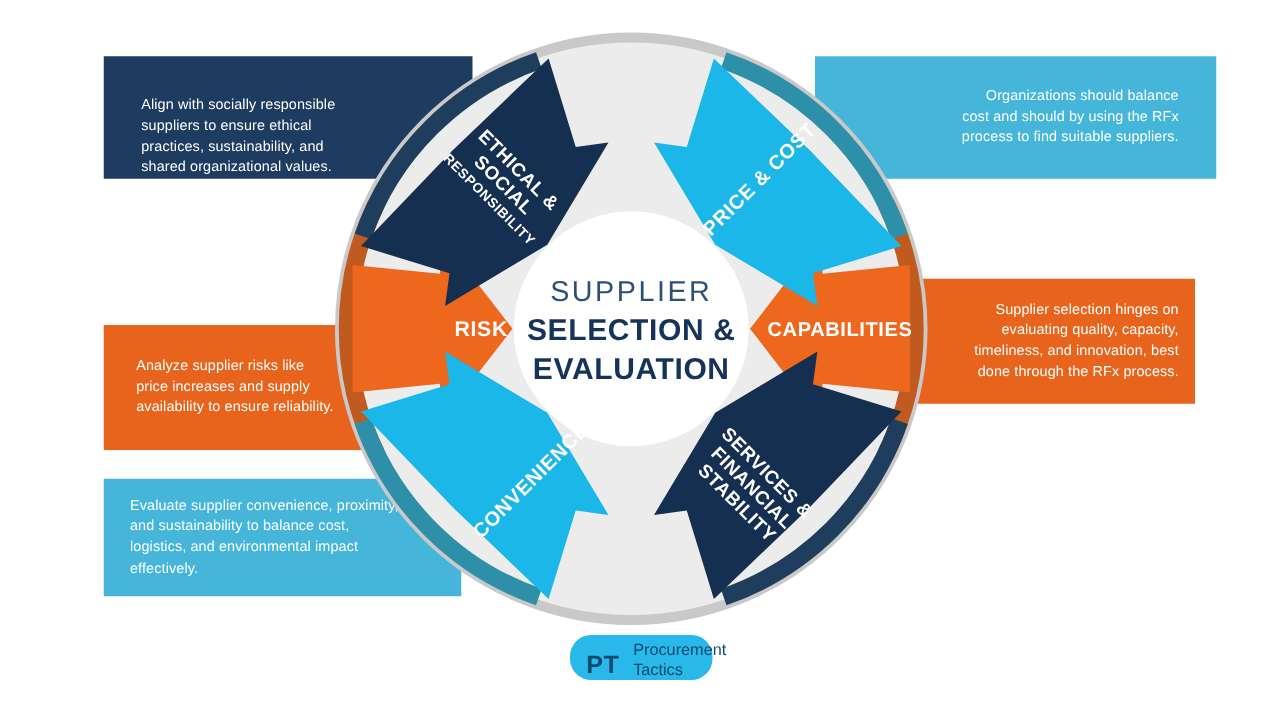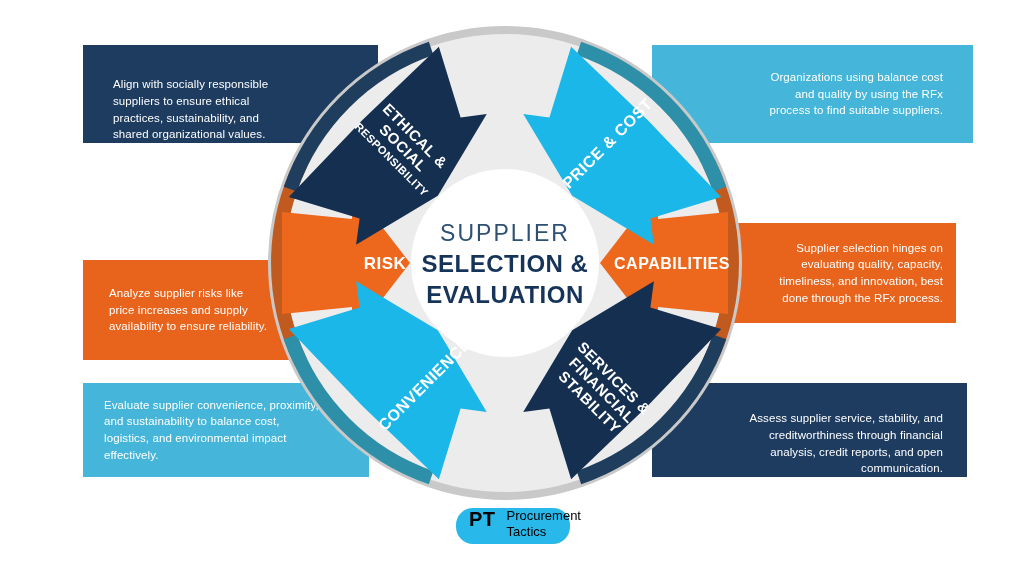--- a/index.html
+++ b/index.html
@@ -25,47 +25,44 @@
   .box-bl p{max-width:220px;}
   .box-br{left:652px;top:383px;width:291px;height:94px;padding-right:24px;}
   .box-br p{max-width:222px;}
   
   .wheel-svg{position:absolute;left:0;top:0;}
   .arrow-label{fill:#ffffff;font-family:"Liberation Sans",sans-serif;font-weight:bold;letter-spacing:.5px;}
   .center-line1{fill:#2d5074;font-size:23px;letter-spacing:2px;font-family:"Liberation Sans",sans-serif;}
   .center-line23{fill:#16345a;font-size:24px;font-weight:bold;letter-spacing:.5px;font-family:"Liberation Sans",sans-serif;}
   
   .logo{position:absolute;left:456px;top:508px;width:114px;height:36px;background:#29b8ea;
-        border-radius:17px;display:flex;align-items:flex-start;color:#000000;}
+        border-radius:17px;display:flex;align-items:flex-end;color:#0c4a6e;}
   .logo-abbr{font-size:20px;font-weight:bold;padding-left:13px;letter-spacing:.5px;}
   .logo-divider{width:1px;height:22px;background:#ffffff;margin:0 6px 0 5px;}
   .logo-name{font-size:13px;line-height:1.25;}
 </style>
 </head>
 <body>
 
 <div class="stage">
 
   <div class="box box-left navy box-tl">
     <p>Align with socially responsible suppliers to ensure ethical practices, sustainability, and shared organizational values.</p>
   </div>
   <div class="box box-right teal box-tr">
-    <p>Organizations using balance cost and quality by using the RFx process to find suitable suppliers.</p>
+    <p>Organizations should balance cost and should by using the RFx process to find suitable suppliers.</p>
   </div>
   <div class="box box-left orange box-ml">
     <p>Analyze supplier risks like price increases and supply availability to ensure reliability.</p>
   </div>
   <div class="box box-right orange box-mr">
     <p>Supplier selection hinges on evaluating quality, capacity, timeliness, and innovation, best done through the RFx process.</p>
   </div>
   <div class="box box-left teal box-bl">
     <p>Evaluate supplier convenience, proximity, and sustainability to balance cost, logistics, and environmental impact effectively.</p>
-  </div>
-  <div class="box box-right navy box-br">
-    <p>Assess supplier service, stability, and creditworthiness through financial analysis, credit reports, and open communication.</p>
   </div>
 
   <svg class="wheel-svg" width="1024" height="576" viewBox="0 0 1024 576">
 
     <circle cx="505" cy="263" r="233" fill="#ececec" stroke="#c9c9c9" stroke-width="8"></circle>
 
     <path d="M301.0,362.5 A227,227 0 0 1 301.0,163.5" fill="none" stroke="#c05a1e" stroke-width="14"></path>
     <path d="M709.0,163.5 A227,227 0 0 1 709.0,362.5" fill="none" stroke="#c05a1e" stroke-width="14"></path>
     <path d="M290.4,189.1 A227,227 0 0 1 431.1,48.4" fill="none" stroke="#1f3d5c" stroke-width="14"></path>
     <path d="M578.9,48.4 A227,227 0 0 1 719.6,189.1" fill="none" stroke="#2e8fa9" stroke-width="14"></path>

